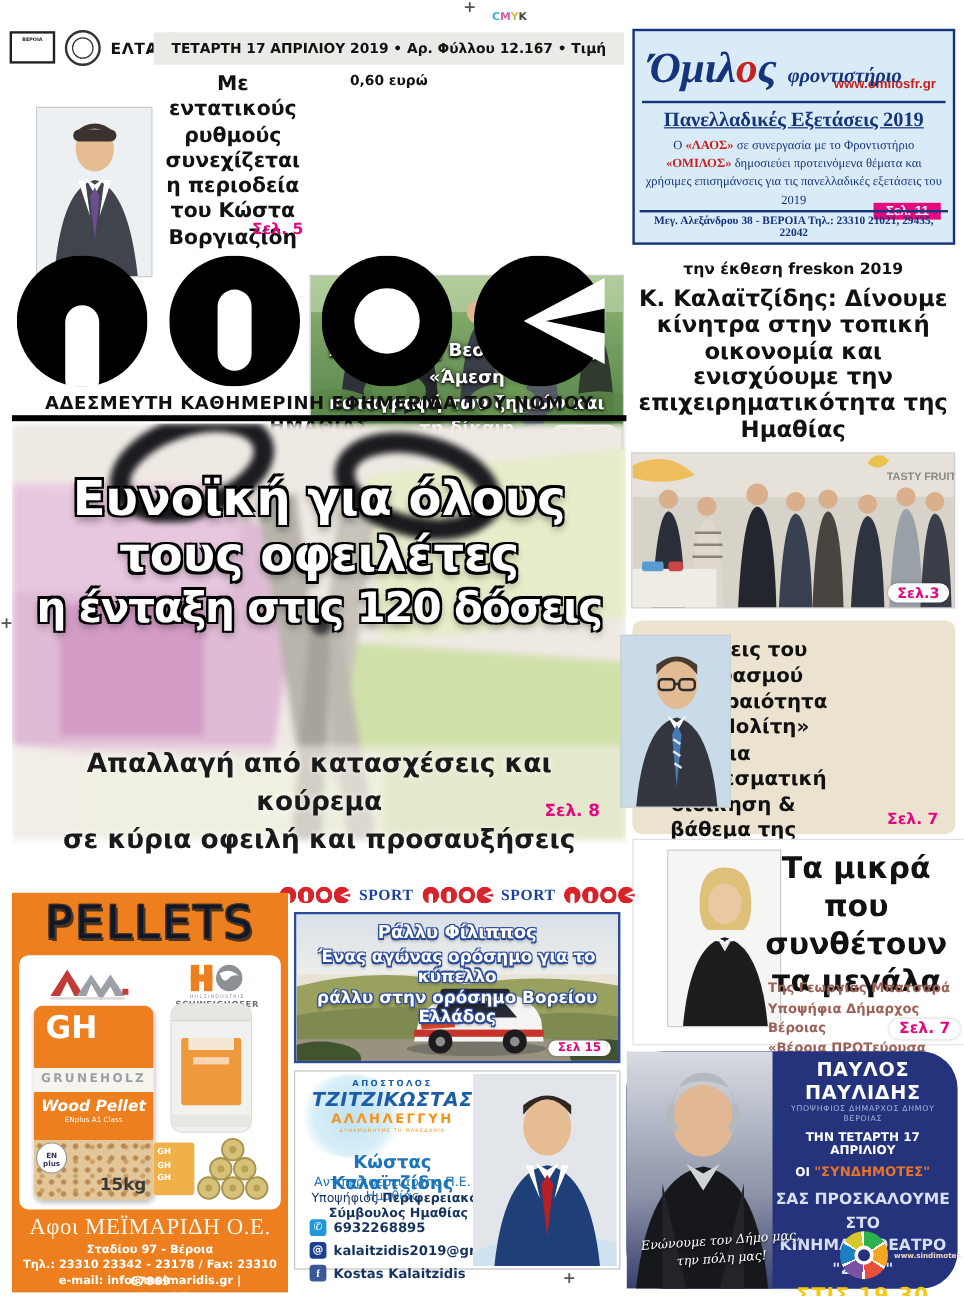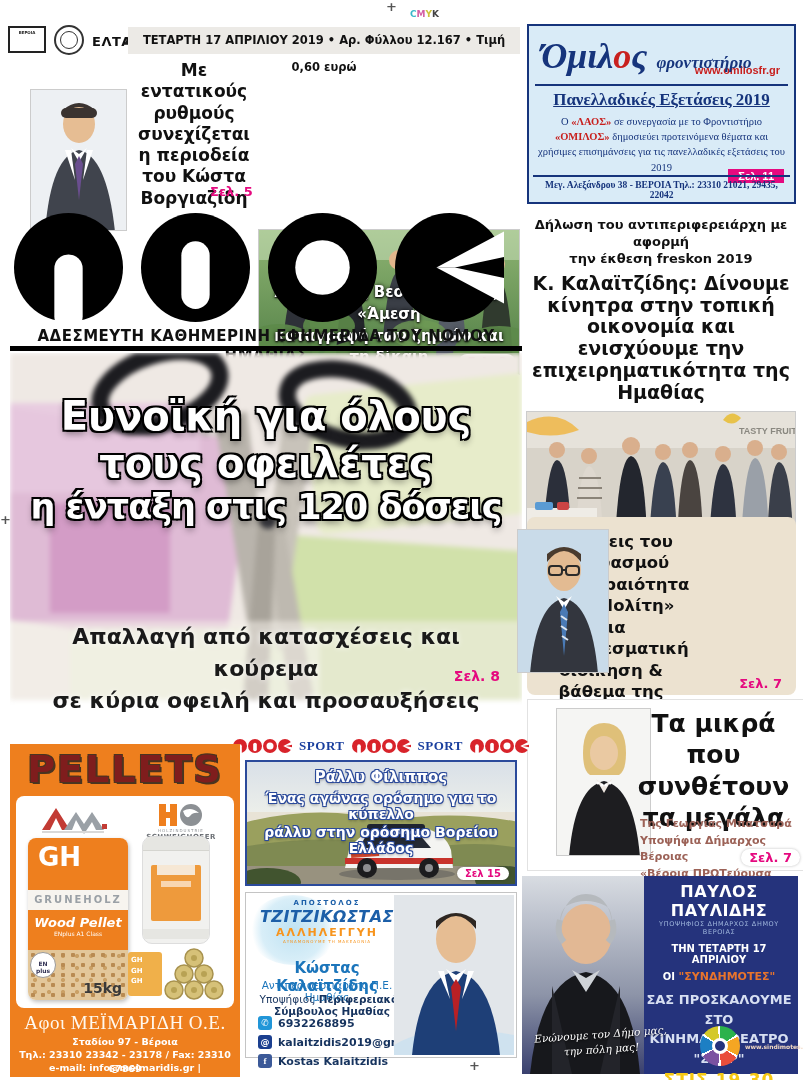--- a/index.html
+++ b/index.html
@@ -61,21 +61,21 @@
   .ba-head{font-size:25px;font-weight:900;line-height:1.25;}
   .ba-by{font-size:11px;font-weight:bold;color:#9c6257;line-height:1.5;}
   
   .sp-head{display:flex;align-items:center;gap:7px;justify-content:center;}
   .sp-logo{display:flex;gap:1px;color:var(--sport-red);}
   .sp-word{font-family:"Liberation Serif","DejaVu Serif",serif;font-weight:bold;color:#1a3f9e;font-size:13px;letter-spacing:.5px;}
   .sp-photo{border:2px solid #2b4a9b;}
   .sp-t{color:#fff;font-weight:900;text-shadow:-1px -1px 0 #2b4a9b,1px -1px 0 #2b4a9b,-1px 1px 0 #2b4a9b,1px 1px 0 #2b4a9b,0 2px 3px rgba(0,0,0,.4);}
   
   .pe-box{background:var(--ad-orange);}
-  .pe-title{font-size:38px;font-weight:700;color:#7f1d1d;letter-spacing:2px;text-shadow:-1px -1px 0 #4a3420,1px -1px 0 #4a3420,-1px 1px 0 #4a3420,2px 2px 0 #4a3420;}
+  .pe-title{font-size:38px;font-weight:400;color:#0f172a;letter-spacing:2px;text-shadow:-1px -1px 0 #4a3420,1px -1px 0 #4a3420,-1px 1px 0 #4a3420,2px 2px 0 #4a3420;}
   .pe-panel{background:#fff;border-radius:8px;}
   .pe-co{font-family:"Liberation Serif","DejaVu Serif",serif;font-size:19px;color:#fff8ee;letter-spacing:.5px;}
   .pe-small{font-size:9.5px;font-weight:bold;color:#fff;line-height:1.5;}
   
   .ka-card{background:#fff;border:1px solid #c4c4c4;}
   .ka-splash{width:90px;height:70px;border-radius:50%;background:radial-gradient(circle,#bfe2f2 0%,#d8eef8 55%,rgba(255,255,255,0) 72%);}
   .ka-top{font-size:7px;letter-spacing:2px;color:#1c5fa8;font-weight:bold;}
   .ka-main{font-size:16px;font-weight:700;font-style:italic;color:#1c5fa8;letter-spacing:.5px;}
   .ka-sub{font-size:11px;font-weight:900;color:#f7941d;letter-spacing:2px;}
   .ka-tag{font-size:4px;color:#f7941d;letter-spacing:1px;}
@@ -258,21 +258,20 @@
   </div>
   <div class="abs ctr ma-sub" style="left:10px;right:10px;top:268px;">
     <div>Απαλλαγή από κατασχέσεις και κούρεμα</div>
     <div>σε κύρια οφειλή και προσαυξήσεις</div>
   </div>
   <div class="abs pg" style="right:22px;top:315px;font-size:14px;">Σελ. 8</div>
 </div>
 
 <div class="abs" style="left:526px;top:217px;width:270px;">
   <div class="ctr fr-kick">
-    <div>Δήλωση του αντιπεριφερειάρχη με αφορμή</div>
     <div>την έκθεση freskon 2019</div>
   </div>
   <div class="ctr fr-head" style="margin-top:5px;">Κ. Καλαϊτζίδης: Δίνουμε κίνητρα στην τοπική οικονομία και ενισχύουμε την επιχειρηματικότητα της Ημαθίας</div>
   <div class="photo" style="margin-top:7px;width:270px;height:130px;position:relative;">
     <svg viewBox="0 0 270 130" width="270" height="130">
       <rect width="270" height="130" fill="#d8d3c9"></rect>
       <rect width="270" height="36" fill="#e6e2da"></rect>
       <path d="M0 10 q30 -14 52 8 q-26 10 -52 2 Z" fill="#f0b43c" opacity=".8"></path>
       <path d="M196 8 q8 -12 18 -2 q-8 10 -18 2 Z" fill="#e8c24a"></path>
       <g fill="#d9af8d">
@@ -553,21 +552,21 @@
       <path d="M42 34 Q62 8 82 34 L82 26 Q62 10 42 26 Z" fill="#2e2722"></path>
       <path d="M18 160 Q26 82 62 76 Q98 82 106 160 Z" fill="#1e3f77"></path>
       <polygon points="52,74 62,90 72,74 62,80" fill="#fff"></polygon>
       <polygon points="62,84 57,92 62,136 67,92" fill="#b82025"></polygon>
       <polygon points="44,76 56,104 50,76" fill="#fff"></polygon>
       <polygon points="80,76 68,104 74,76" fill="#fff"></polygon>
     </svg>
   </div>
 </div>
 
-<div class="abs pv-box" style="left:522px;top:876px;width:276px;height:198px;">
+<div class="abs pv-box" style="left:522px;top:876px;width:276px;height:198px;border-radius:31px;">
   <div class="abs" style="left:0;top:0;width:122px;height:198px;overflow:hidden;">
     <svg viewBox="0 0 122 198" width="122" height="198">
       <defs>
           <linearGradient id="pvbg" x1="0" y1="0" x2="0" y2="1">
             <stop offset="0" stop-color="#d8dce2"></stop>
             <stop offset=".6" stop-color="#8d94a8"></stop>
             <stop offset="1" stop-color="#39406e"></stop>
           </linearGradient>
         </defs>
       <rect width="122" height="198" fill="url(#pvbg)"></rect>

